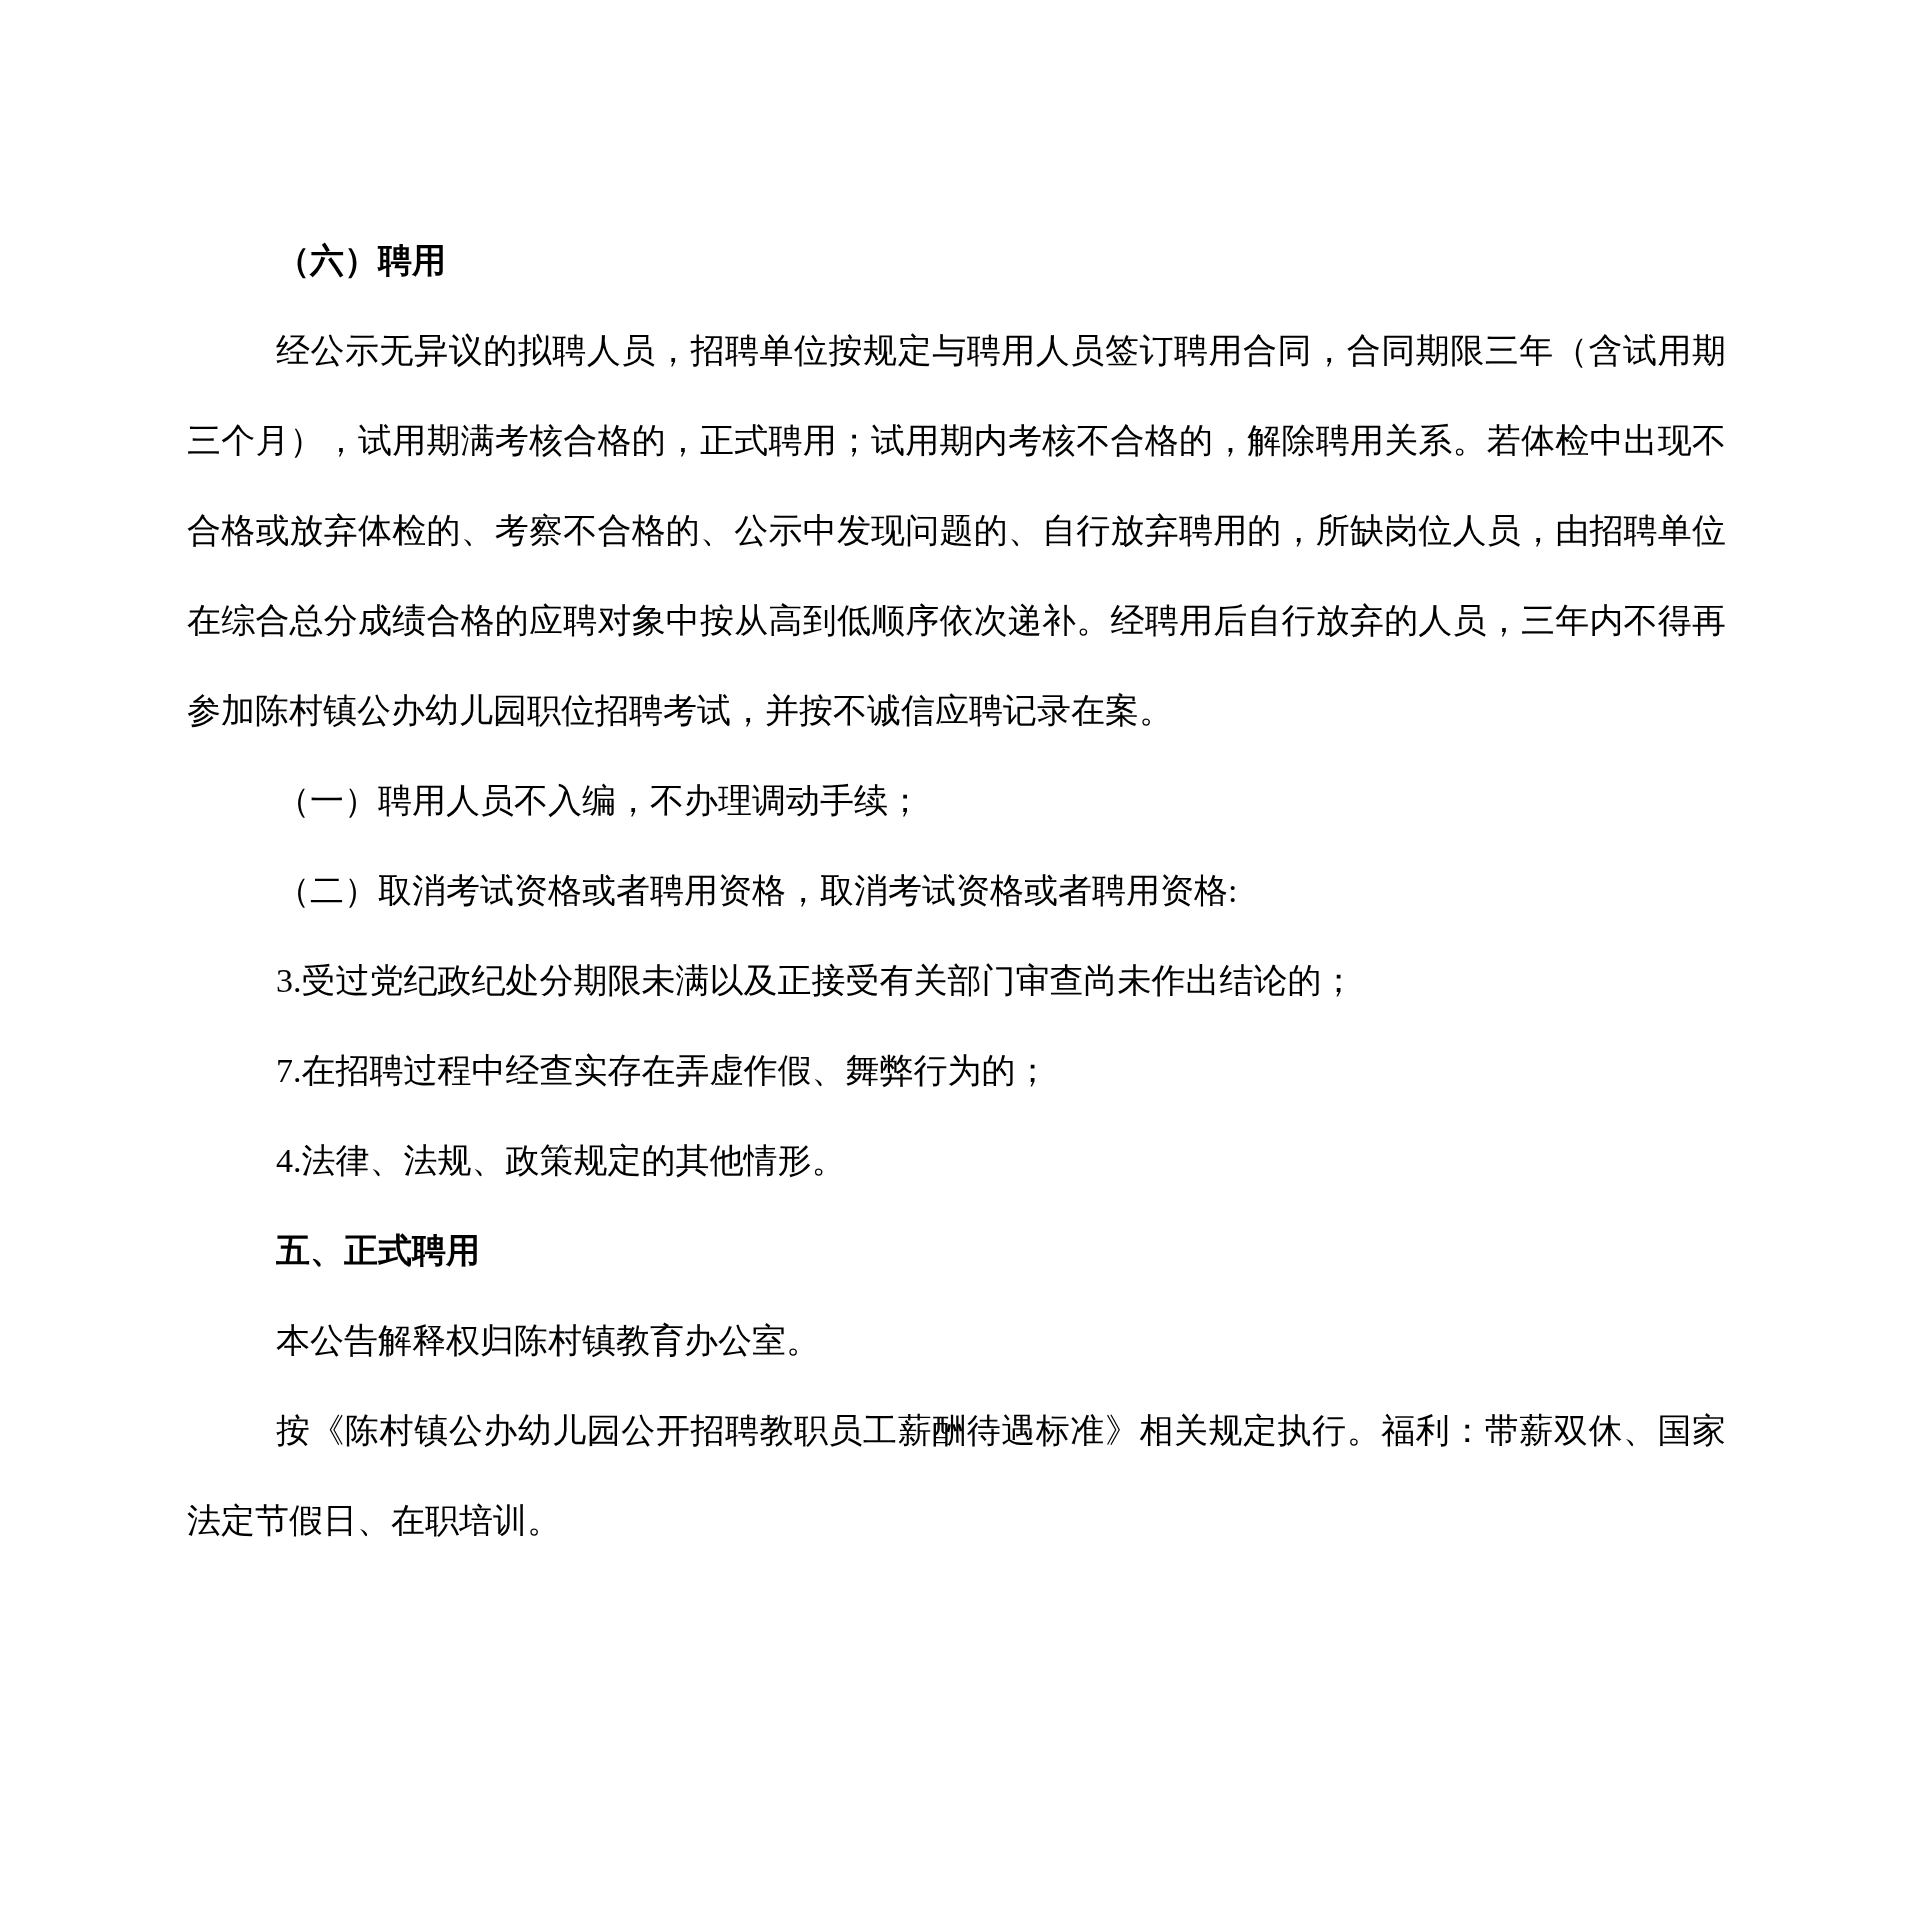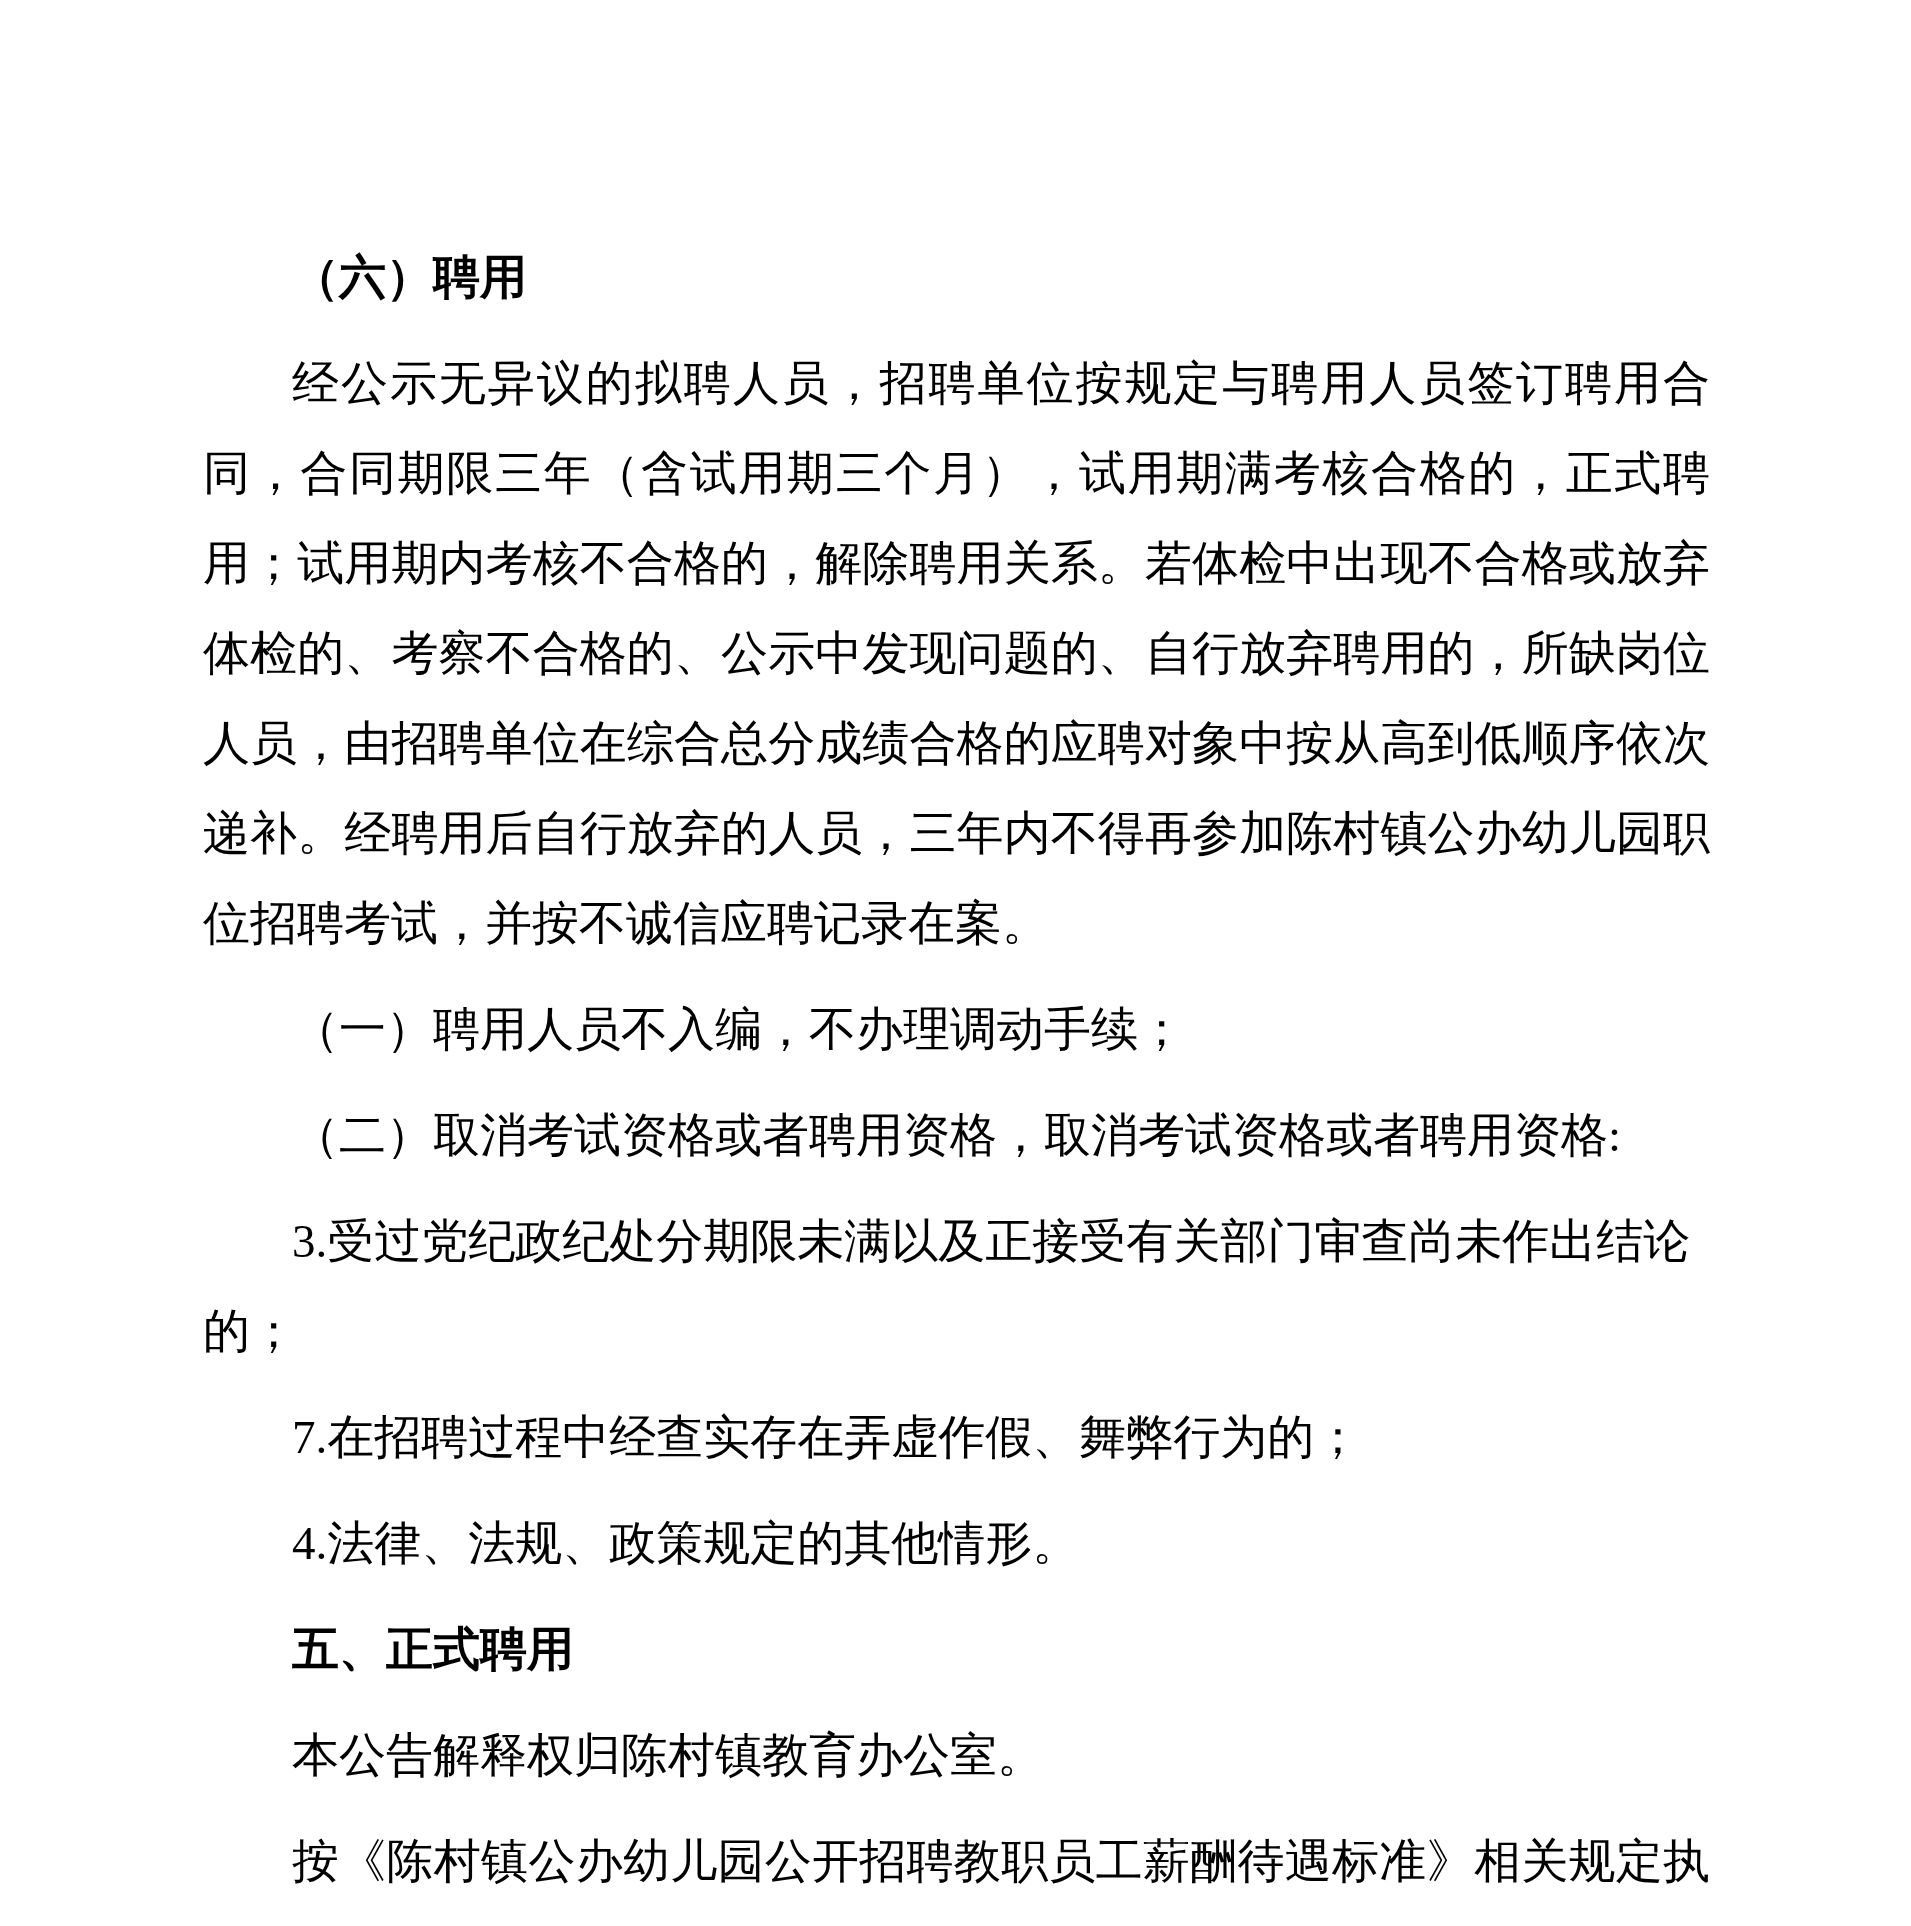--- a/index.html
+++ b/index.html
@@ -15,22 +15,22 @@
     font-family: "Liberation Serif", "DejaVu Serif", serif;
     overflow: hidden;
   }
   .content {
     position: absolute;
     left: 187px;
     top: 216px;
     width: 1539px;
   }
   .content p {
-    margin: 16px;
-    font-size: 47px;
+    margin: 0;
+    font-size: 34px;
     line-height: 90px;
     white-space: normal;
   }
   .ind  { text-indent: 89px; }
   .just { text-align: justify; }
   .b    { font-weight: bold; }
   .spacer { height: 90px; }
 </style>
 </head>
 <body>

